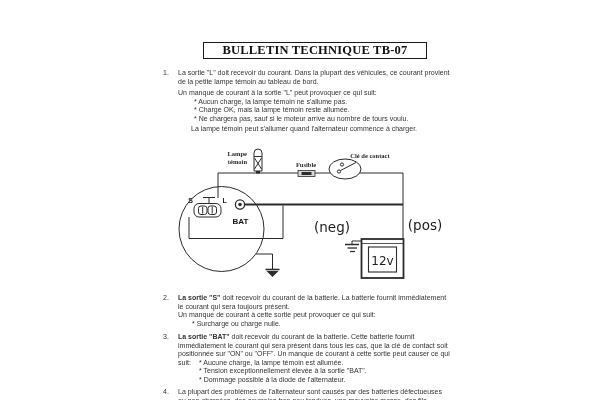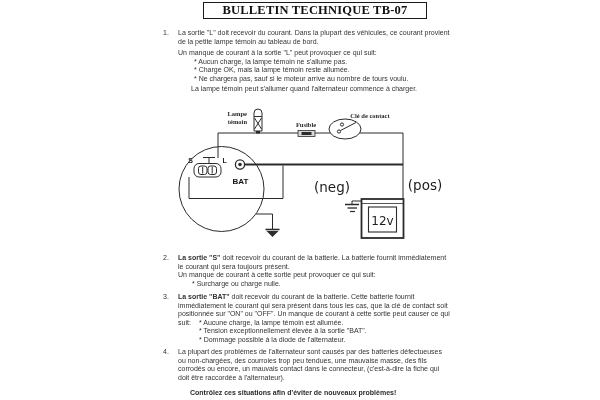--- a/index.html
+++ b/index.html
@@ -1,21 +1,21 @@
 <!DOCTYPE html>
 <html><head>
 <meta charset="utf-8">
 <style>
   html,body { margin:0; padding:0; }
   body {
     width:600px; height:400px; background:#fff; position:relative; overflow:hidden;
     font-family:"Liberation Sans", sans-serif; color:#2b2b2b;
     -webkit-font-smoothing:antialiased;
   }
-  .page { position:absolute; inset:0; background:#fff; }
+  .page { position:absolute; inset:0; background:#fff;margin-top:40px; }
 
   
   .title-box {
     position:absolute; left:203px; top:2px; width:224px; height:17px;
     border:1.4px solid #1a1a1a; display:flex; align-items:center; justify-content:center;
     box-sizing:border-box; background:#fff;
   }
   .title-text {
     font-family:"Liberation Serif", serif; font-weight:bold; font-size:12.5px;
     letter-spacing:0.2px; color:#111; white-space:nowrap;

